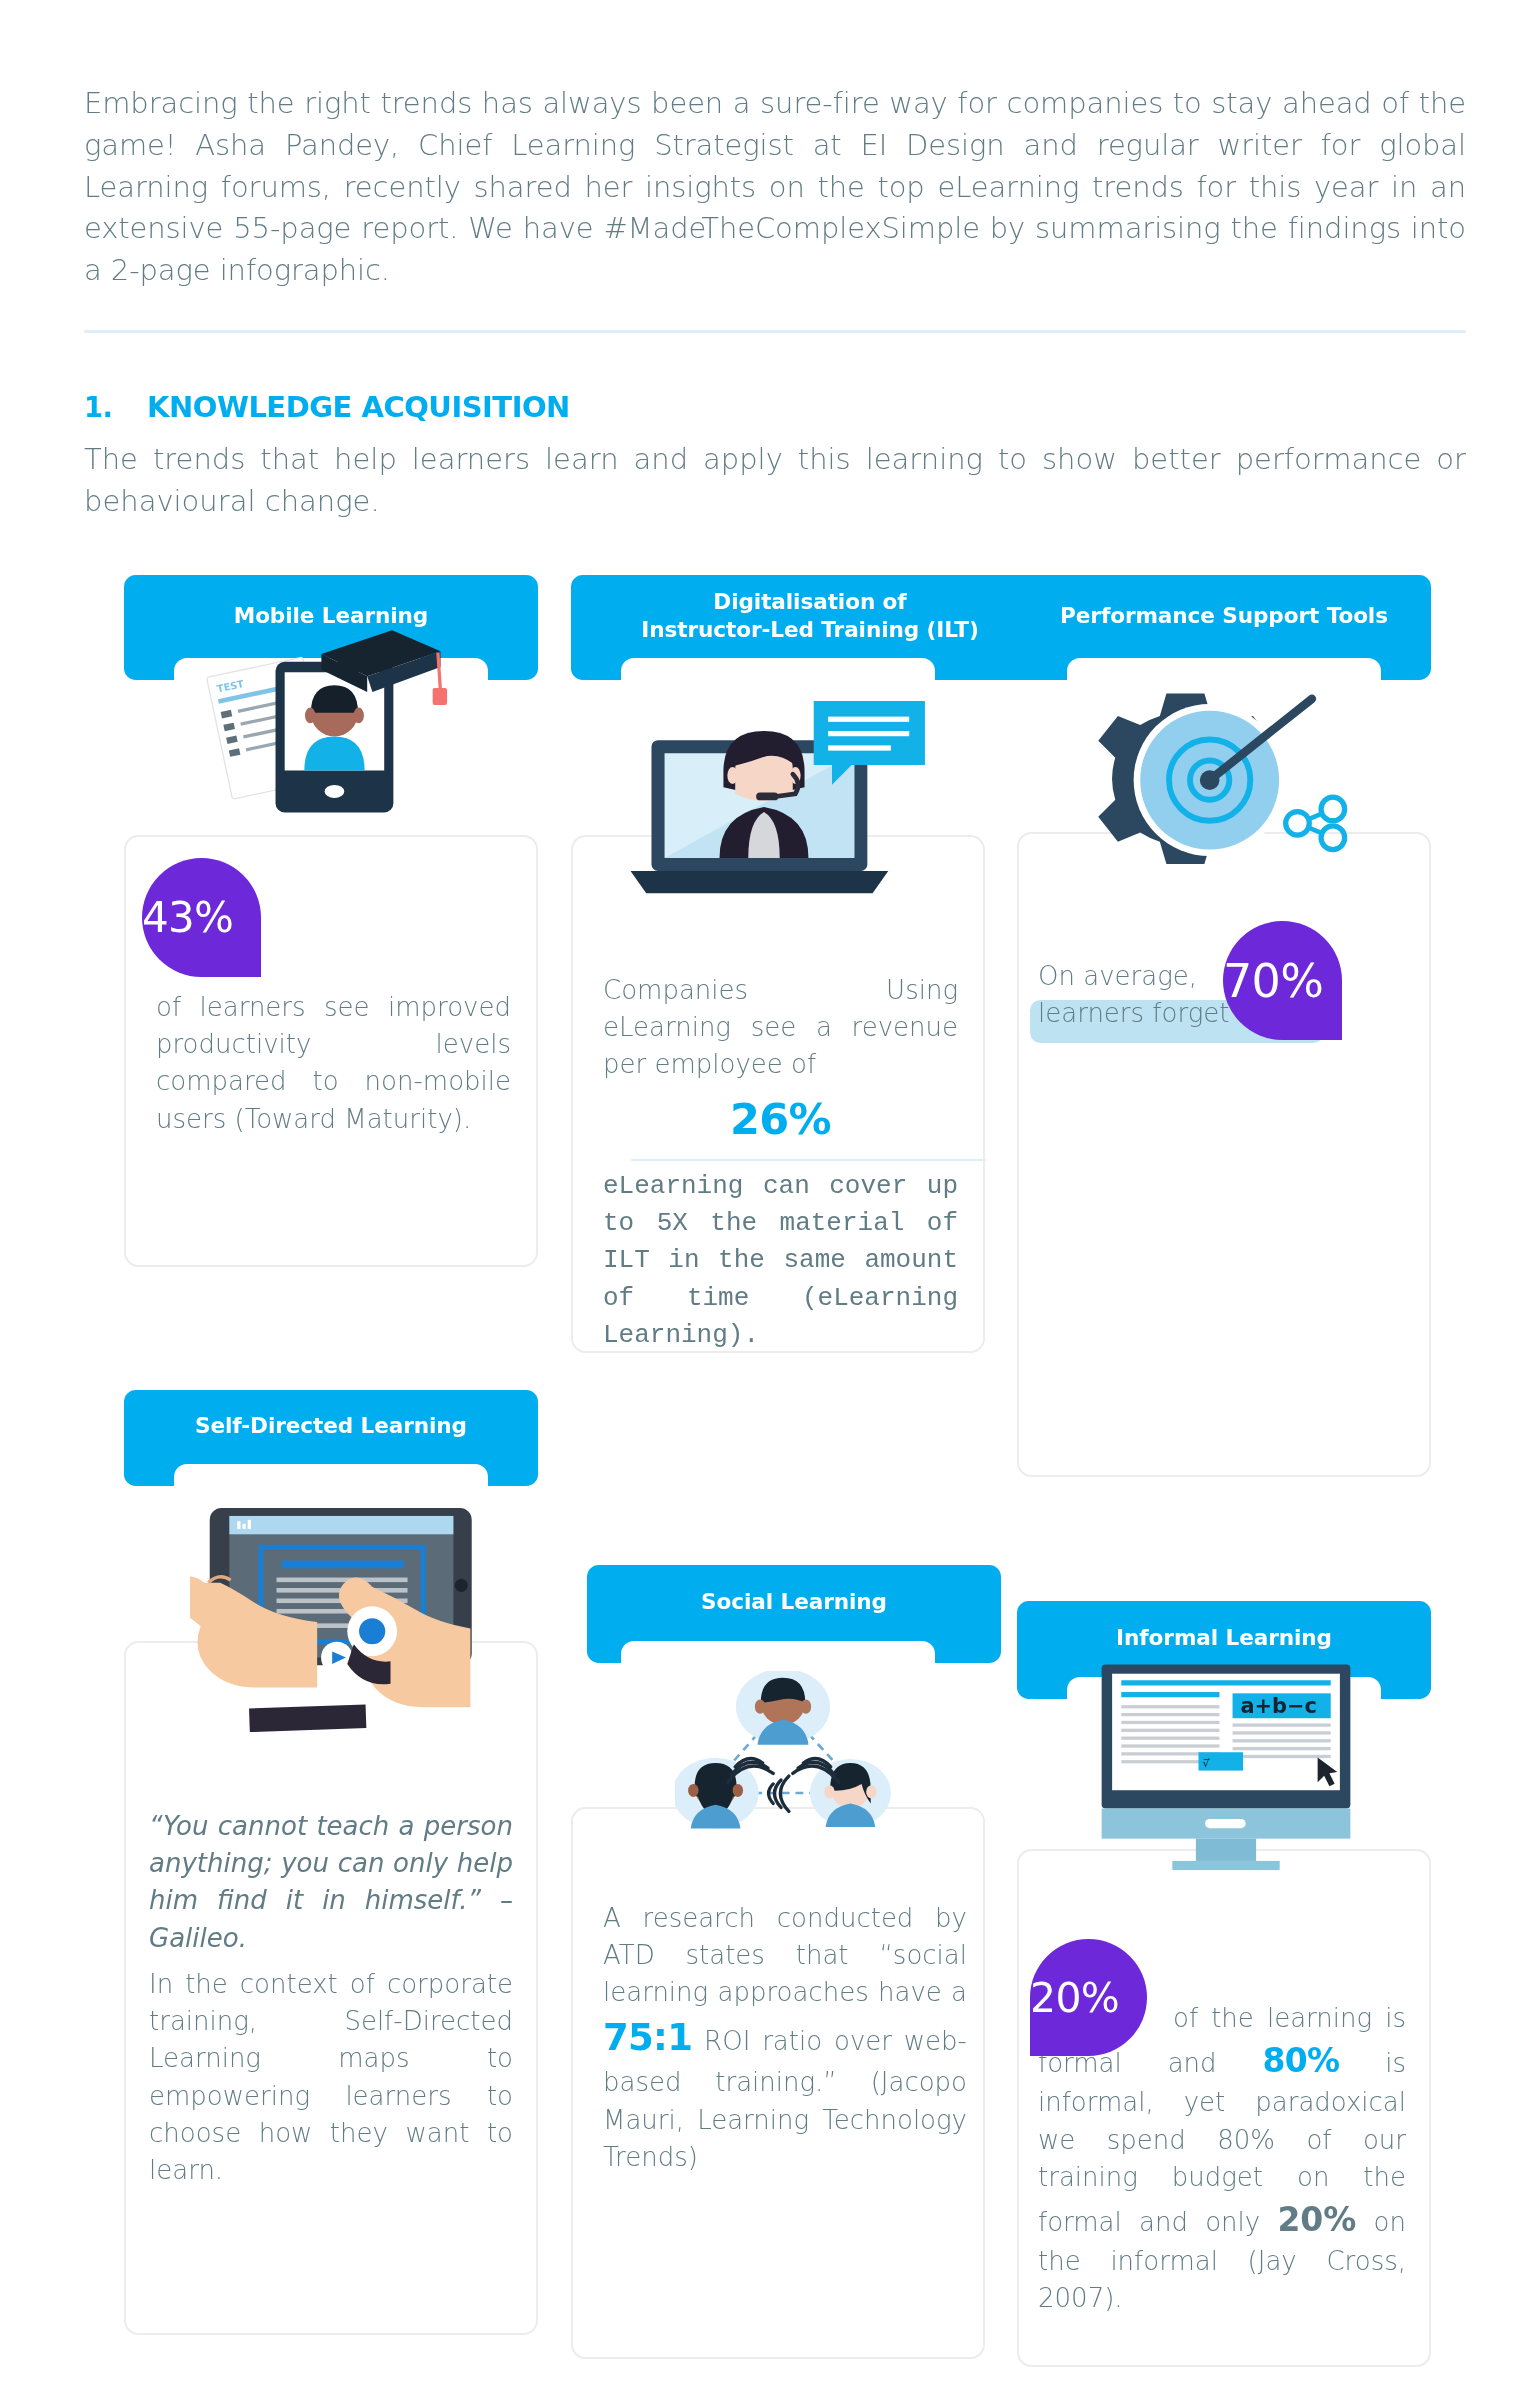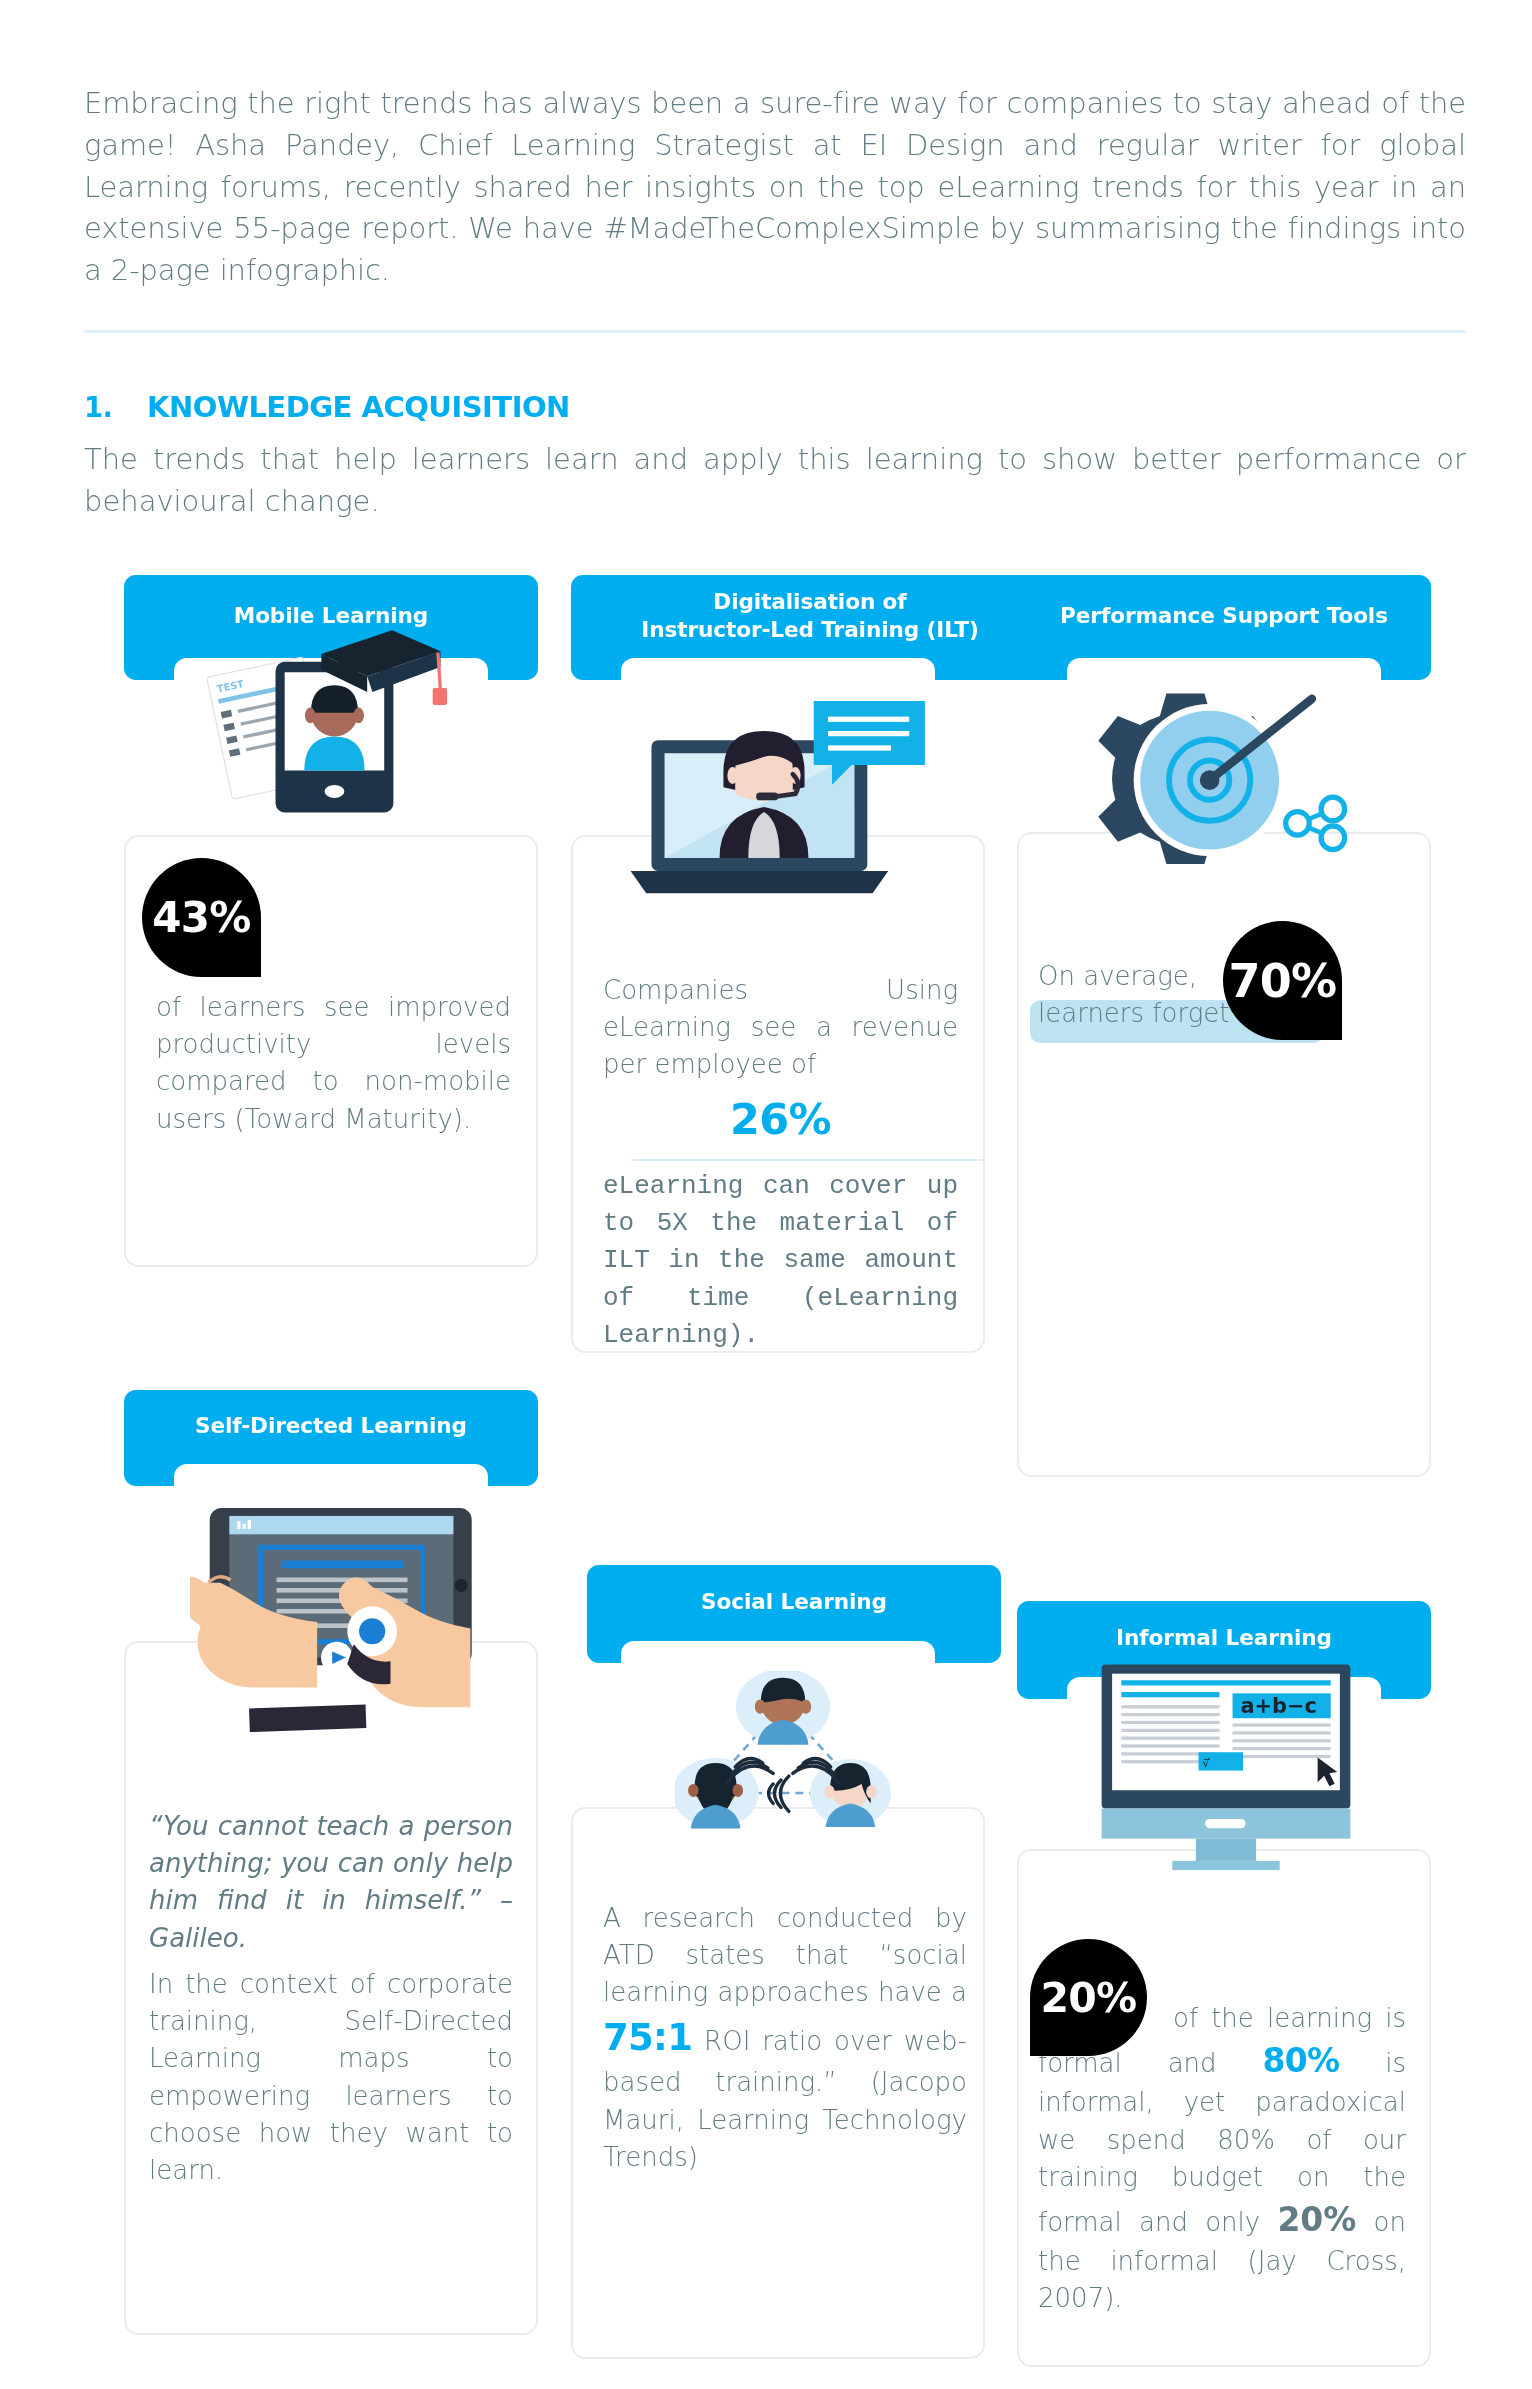--- a/index.html
+++ b/index.html
@@ -154,28 +154,27 @@
   .hr-thin {
     height: 2px;
     background: #DCEFF9;
     margin: 3.9px 27.5px 6.6px 27.5px;
     border-radius: 1.3px;
   }
 
   
   .badge {
     position: absolute;
-    background: #000000;
+    background: #6d28d9;
     display: flex;
     align-items: center;
-    justify-content: center;
     z-index: 9;
     color: #ffffff;
     font-family: "DejaVu Sans", sans-serif;
-    font-weight: bold;
+    font-weight: normal;
     letter-spacing: -0.7px;
   }
   .badge.br { border-radius: 50% 50% 0 50%; }   
   .badge.bl { border-radius: 50% 50% 50% 0; }   
 
   
   .highlight-pill {
     position: absolute;
     background: #BDE3F2;
     border-radius: 10.5px;

